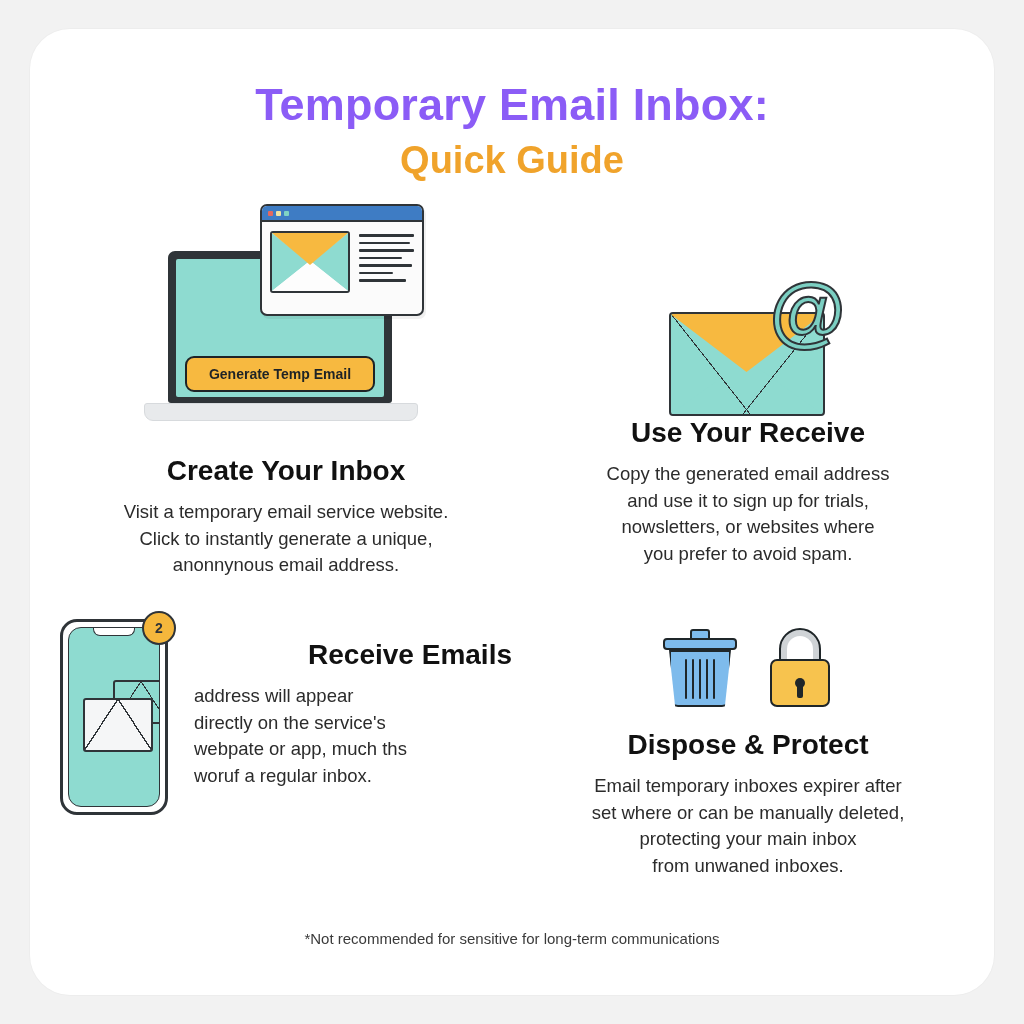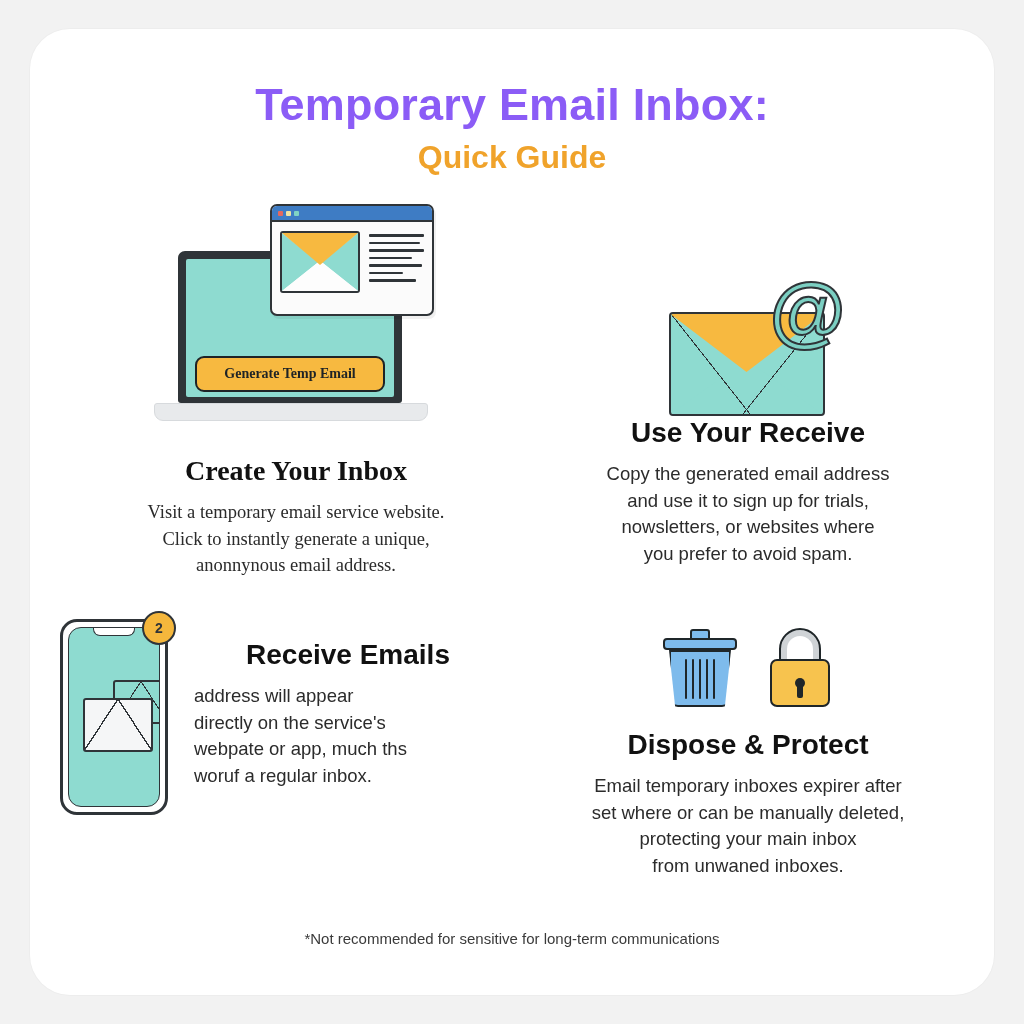--- a/index.html
+++ b/index.html
@@ -22,30 +22,30 @@
     overflow:hidden;
   }
 
   
   .header{position:absolute;top:52px;left:0;right:0;text-align:center;}
   .title{
     font-size:45px;font-weight:bold;color:#8b5cf6;
     letter-spacing:.2px;line-height:1.05;margin:0;
   }
   .subtitle{
-    font-size:32px;font-weight:bold;color:#F0A32B;
+    font-size:38px;font-weight:bold;color:#F0A32B;
     margin:13px 0 4px 0;line-height:1;
   }
 
   
   .grid{
     position:absolute;top:150px;left:0;right:0;bottom:80px;
   }
   .cell{position:absolute;}
-  .cell-tl{left:40px; top:18px;  width:452px;height:420px;font-family:Liberation Serif, serif;}
+  .cell-tl{left:30px; top:18px;  width:452px;height:420px;}
   .cell-tr{left:492px;top:18px;  width:452px;height:420px;}
   .cell-bl{left:30px; top:440px; width:452px;height:330px;}
   .cell-br{left:492px;top:440px; width:452px;height:330px;}
 
   .art{display:flex;align-items:flex-end;justify-content:center;}
   .heading{
     font-size:28px;font-weight:bold;color:#111;
     text-align:center;margin:0;line-height:1.15;
   }
   .body{
@@ -179,21 +179,21 @@
   }
   .env-ph.back{left:44px;top:52px;width:52px;height:40px;background:#8EDBD0;}
   .env-ph.front{left:14px;top:70px;width:66px;height:50px;background:#f5f6f7;}
   .env-ph .v{
     position:absolute;inset:0;
     background:
       linear-gradient(to bottom right,transparent 48%,#2f3438 48%,#2f3438 50.5%,transparent 50.5%) no-repeat left top/50% 100%,
       linear-gradient(to bottom left,transparent 48%,#2f3438 48%,#2f3438 50.5%,transparent 50.5%) no-repeat right top/50% 100%;
   }
   .b3-text{flex:1;min-width:0;padding-top:20px;}
-  .b3-text .heading{text-align:center;}
+  .b3-text .heading{text-align:right;}
   .b3-text .body{text-align:left;margin-left:10px;}
 
   
   .icons-row{display:flex;align-items:flex-end;justify-content:center;gap:30px;}
   .trash{position:relative;width:74px;height:78px;}
   .trash-lid{
     position:absolute;left:0;top:9px;width:74px;height:12px;
     background:#7EBBEC;border:2.5px solid #1f2629;border-radius:4px;box-sizing:border-box;
   }
   .trash-handle{

